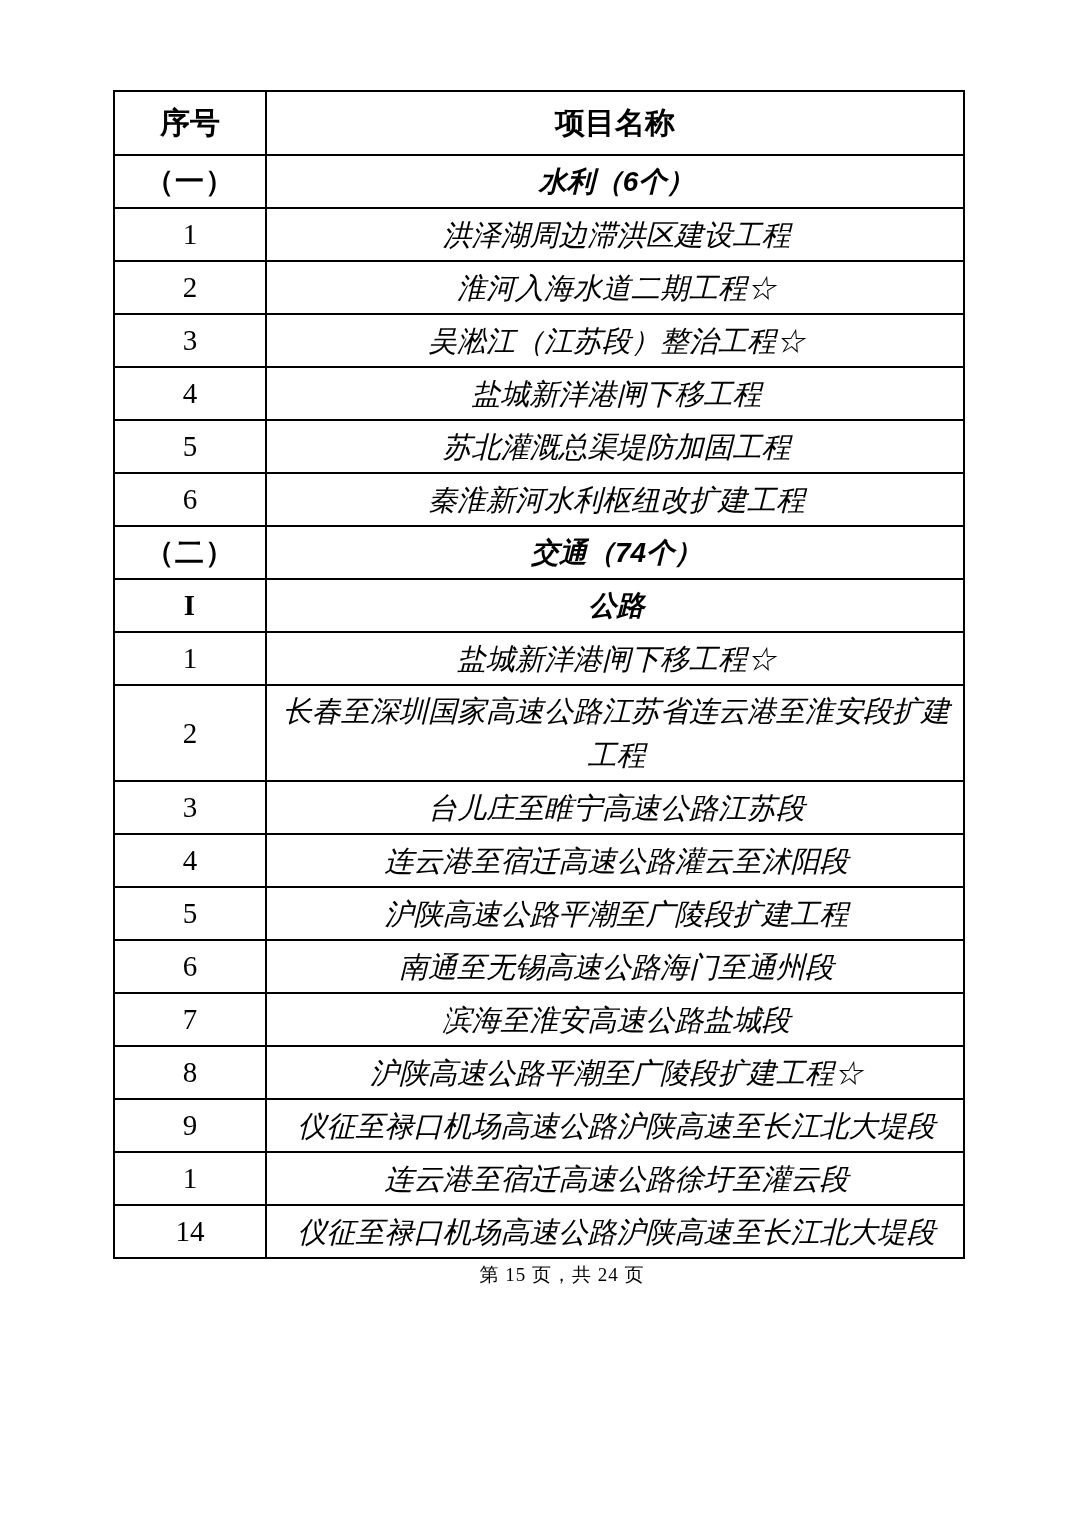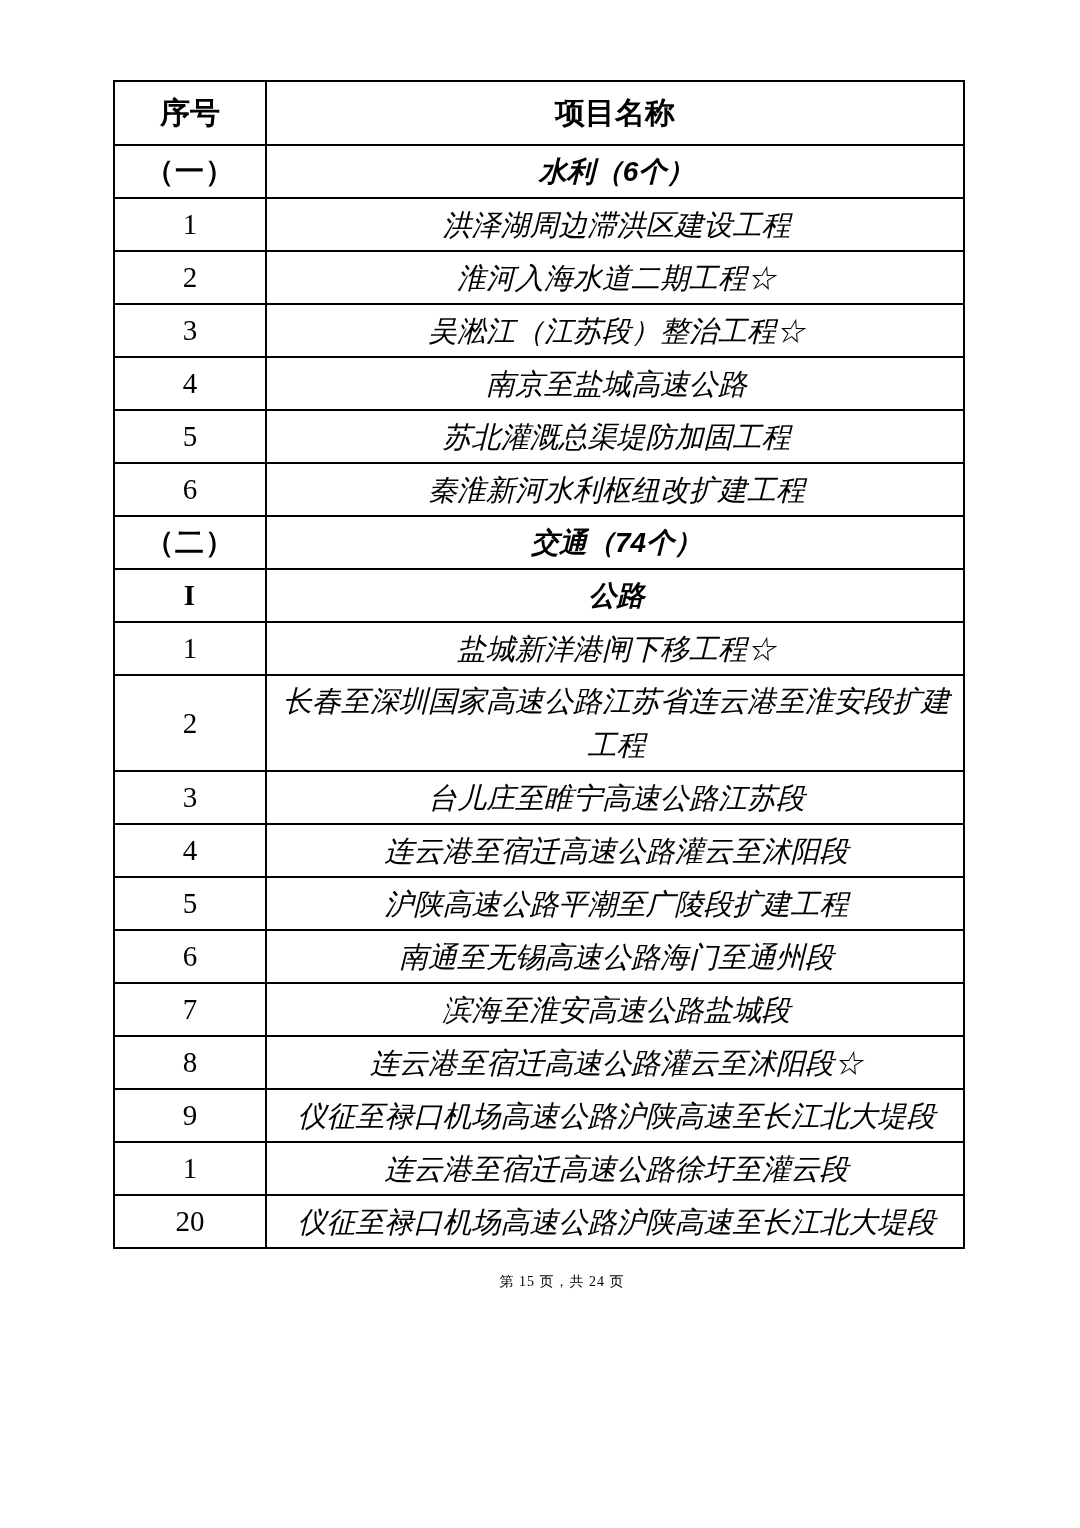--- a/index.html
+++ b/index.html
@@ -11,21 +11,21 @@
     width: 1080px;
     height: 1528px;
     position: relative;
     font-family: "Liberation Serif", "DejaVu Serif", serif;
     color: #000000;
     overflow: hidden;
   }
   .page {
     position: absolute;
     left: 113px;
-    top: 80px;
+    top: 90px;
     width: 898px;
   }
   table.doc-table {
     border-collapse: collapse;
     table-layout: fixed;
     width: 850px;
   }
   table.doc-table col.c-seq  { width: 152px; }
   table.doc-table col.c-name { width: 698px; }
   table.doc-table th,
@@ -50,23 +50,23 @@
     text-align: center;
     font-size: 29px;
     line-height: 44px;
     padding: 3px 6px 3px 9px;
     font-style: italic;
   }
   tr.row td { height: 53px; }
   tr.section td.seq-cell  { font-weight: bold; letter-spacing: 1px; }
   tr.section td.name-cell { font-weight: bold; font-family: "Liberation Sans", "DejaVu Sans", sans-serif; font-size: 28px; }
   .footer {
-    margin-top: 24px;
+    margin-top: 3px;
     text-align: center;
-    font-size: 14px;
+    font-size: 19px;
     letter-spacing: 1px;
     font-family: "Liberation Serif", "DejaVu Serif", serif;
   }
 </style>
 </head>
 <body>
 
 <div class="page">
   <table class="doc-table">
     <colgroup>
@@ -92,21 +92,21 @@
         <tr class="row item">
           <td class="seq-cell">2</td>
           <td class="name-cell">淮河入海水道二期工程☆</td>
         </tr>
         <tr class="row item">
           <td class="seq-cell">3</td>
           <td class="name-cell">吴淞江（江苏段）整治工程☆</td>
         </tr>
         <tr class="row item">
           <td class="seq-cell">4</td>
-          <td class="name-cell">南京至盐城高速公路</td>
+          <td class="name-cell">盐城新洋港闸下移工程</td>
         </tr>
         <tr class="row item">
           <td class="seq-cell">5</td>
           <td class="name-cell">苏北灌溉总渠堤防加固工程</td>
         </tr>
         <tr class="row item">
           <td class="seq-cell">6</td>
           <td class="name-cell">秦淮新河水利枢纽改扩建工程</td>
         </tr>
         <tr class="row section">
@@ -140,31 +140,31 @@
         <tr class="row item">
           <td class="seq-cell">6</td>
           <td class="name-cell">南通至无锡高速公路海门至通州段</td>
         </tr>
         <tr class="row item">
           <td class="seq-cell">7</td>
           <td class="name-cell">滨海至淮安高速公路盐城段</td>
         </tr>
         <tr class="row item">
           <td class="seq-cell">8</td>
-          <td class="name-cell">连云港至宿迁高速公路灌云至沭阳段☆</td>
+          <td class="name-cell">沪陕高速公路平潮至广陵段扩建工程☆</td>
         </tr>
         <tr class="row item">
           <td class="seq-cell">9</td>
           <td class="name-cell">仪征至禄口机场高速公路沪陕高速至长江北大堤段</td>
         </tr>
         <tr class="row item">
           <td class="seq-cell">1</td>
           <td class="name-cell">连云港至宿迁高速公路徐圩至灌云段</td>
         </tr>
         <tr class="row item">
-          <td class="seq-cell">20</td>
+          <td class="seq-cell">14</td>
           <td class="name-cell">仪征至禄口机场高速公路沪陕高速至长江北大堤段</td>
         </tr>
       </tbody>
   </table>
 
   <div class="footer">第 15 页，共 24 页</div>
 </div>
 
 </body></html>

